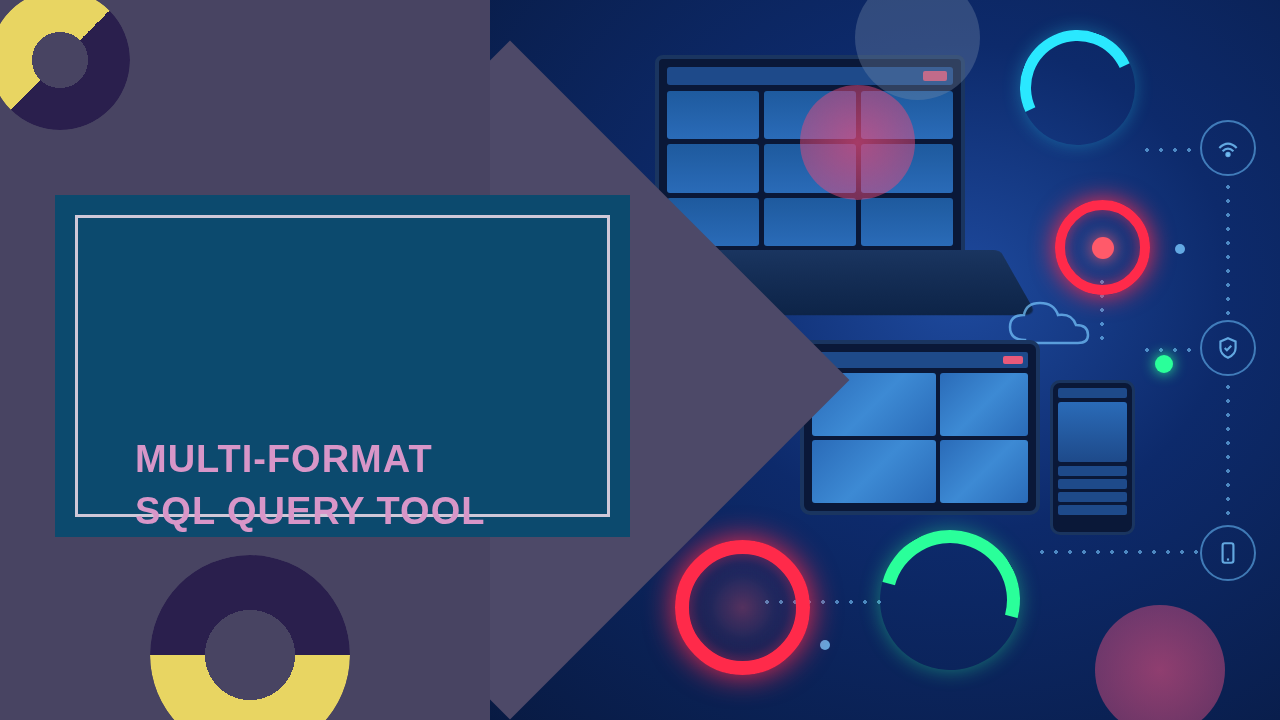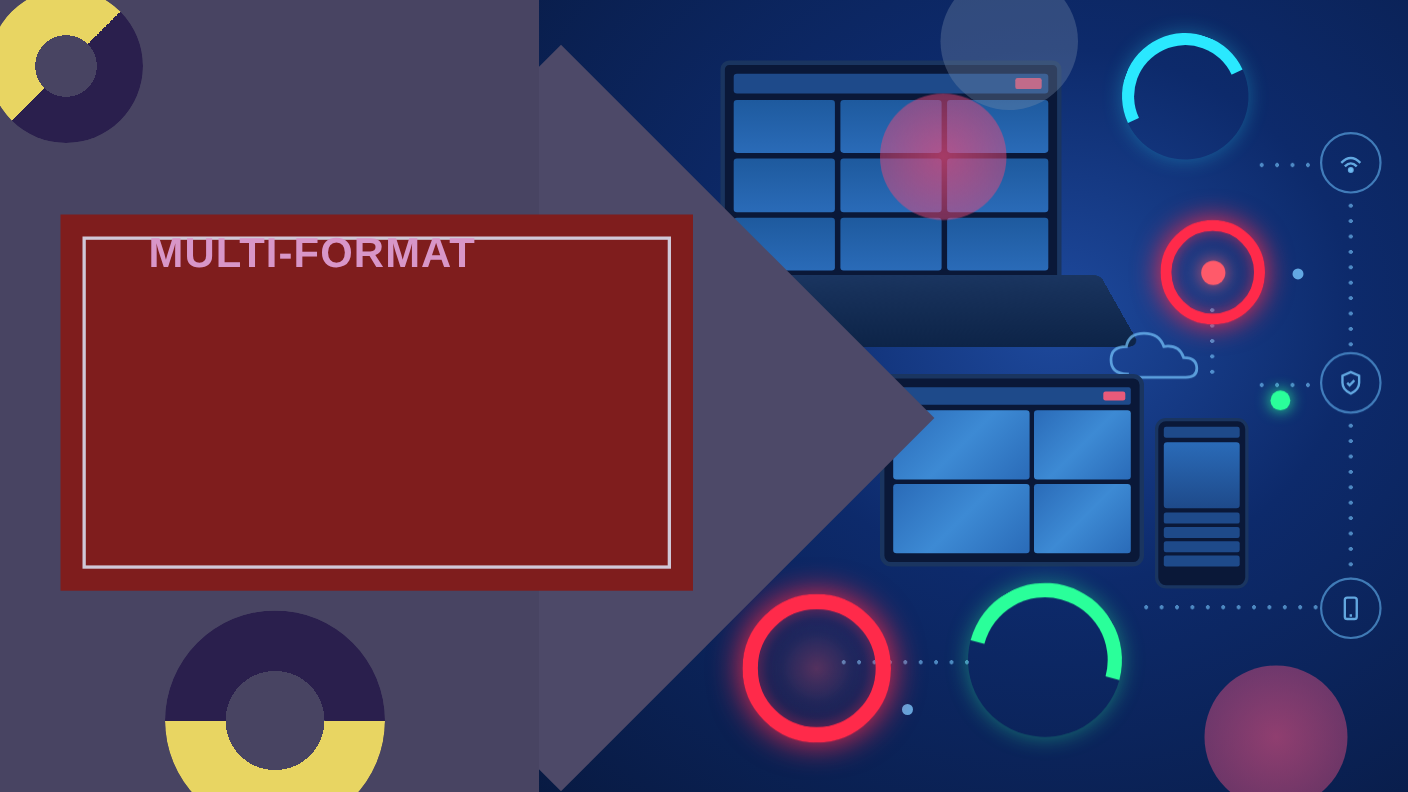--- a/index.html
+++ b/index.html
@@ -45,26 +45,26 @@
       z-index: 4;
     }
 
     
     .title-card {
       position: absolute;
       left: 55px;
       top: 195px;
       width: 575px;
       height: 342px;
-      background: #7f1d1d;
+      background: #0c4a6e;
       z-index: 10;
       display: flex;
-      align-items: flex-start;
+      align-items: flex-end;
       justify-content: flex-start;
-      padding: 11px 40px;
+      padding: 0 40px;
     }
 
     .title-card-inner {
       position: absolute;
       left: 20px;
       top: 20px;
       right: 20px;
       bottom: 20px;
       border: 3px solid #d0c8d8;
     }
@@ -532,14 +532,15 @@
 <div class="ring ring-mid"></div>
 <div class="diamond"></div>
 <div class="left-panel"></div>
 <div class="ring ring-top-left"></div>
 <div class="ring ring-bottom"></div>
 
 <div class="title-card">
   <div class="title-card-inner"></div>
   <div class="title-text">
     <div>MULTI-FORMAT</div>
+    <div>SQL QUERY TOOL</div>
   </div>
 </div>
 
 </body></html>

